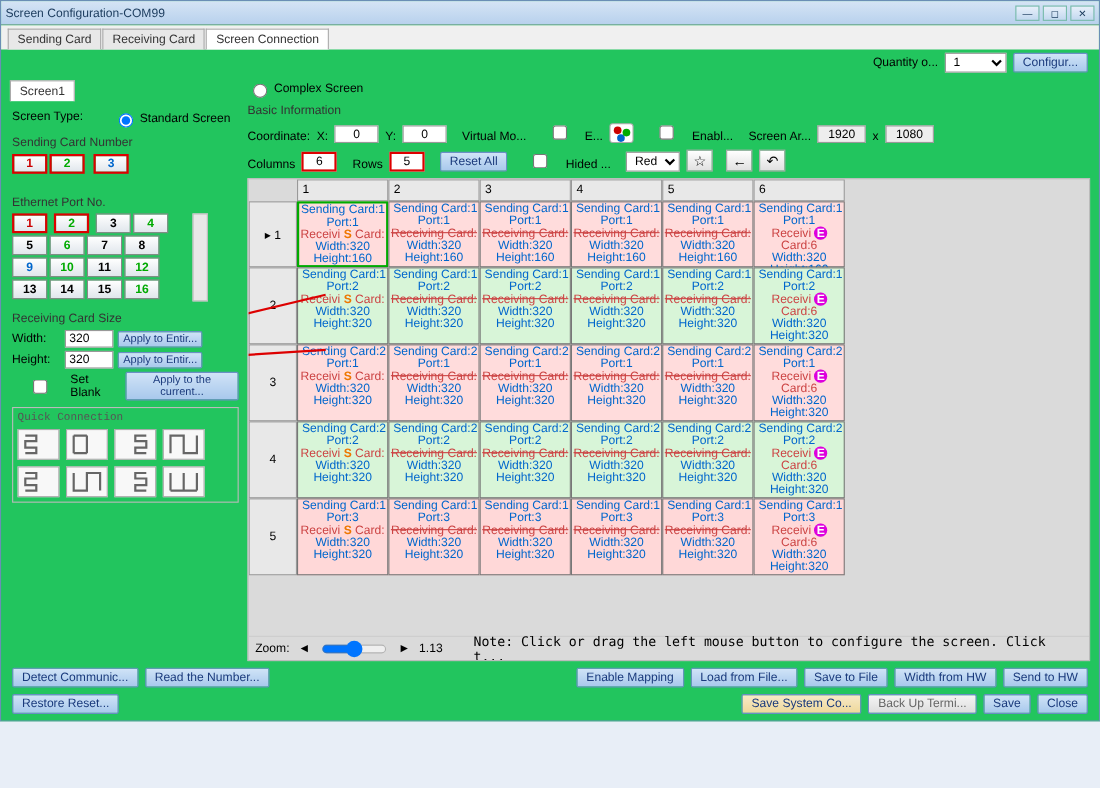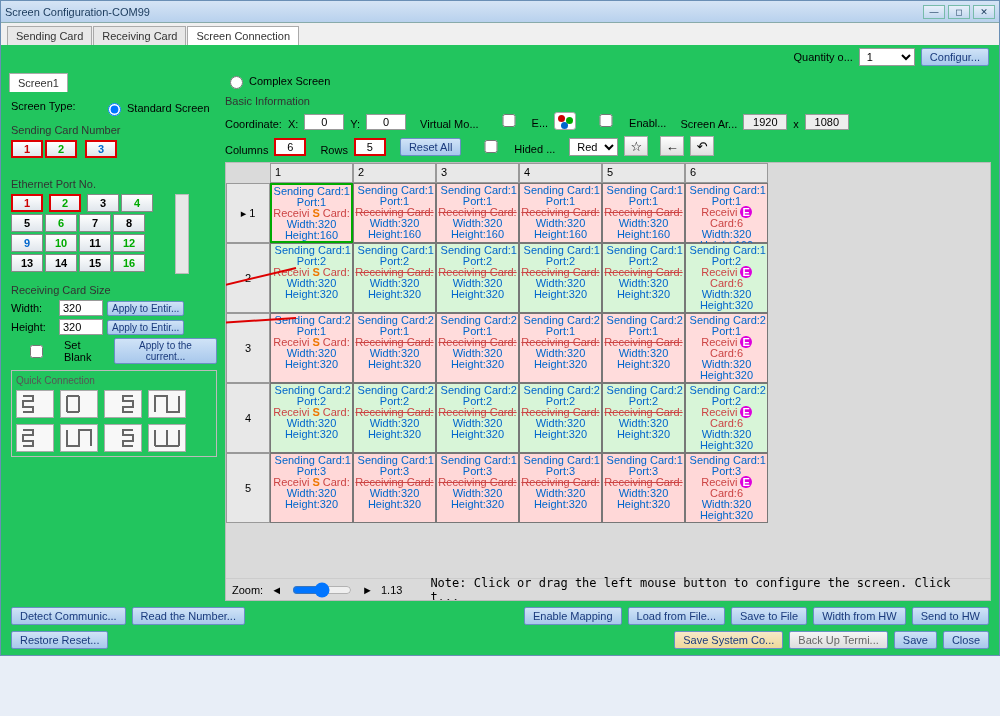--- a/index.html
+++ b/index.html
@@ -26,21 +26,21 @@
 .numboxes { display: flex; gap: 2px; flex-wrap: wrap; margin-bottom: 6px; }
 .numbox { width: 32px; height: 18px; border: 1px solid #888; background: linear-gradient(#fff,#e0e6ec); display: flex; align-items: center; justify-content: center; font-weight: bold; }
 .numbox.c1 { color: #c00; }
 .numbox.c2 { color: #0a0; }
 .numbox.c3 { color: #06c; }
 .redbox { border: 2px solid #d00 !important; }
 .field-row { display: flex; align-items: center; gap: 4px; margin: 3px 0; }
 .field-row label { width: 44px; }
 .field-row input { width: 44px; }
 .quickgrp { border: 1px solid #bbb; padding: 4px; margin-top: 6px; }
-.quicktitle { font-size: 10px; color: #555; margin-bottom: 4px; }
+.quicktitle { font-size: 10px; color: #555; margin-bottom: 4px; font-family: Liberation Mono, monospace; }
 .quickgrid { display: grid; grid-template-columns: repeat(4, 38px); gap: 6px; }
 .quickbtn { width: 38px; height: 28px; border: 1px solid #aaa; background: #f8f8f8; display: flex; align-items: center; justify-content: center; }
 .quickbtn svg { width: 28px; height: 20px; }
 .rightcol { flex: 1; display: flex; flex-direction: column; min-width: 0; }
 .basichdr { font-size: 11px; color: #333; margin-bottom: 4px; }
 .inforow { display: flex; align-items: flex-end; gap: 6px; margin-bottom: 6px; flex-wrap: wrap; }
 .inforow input { width: 40px; text-align: center; }
 .coloricon { width: 22px; height: 18px; border: 1px solid #aaa; border-radius: 3px; background: #fff; position: relative; }
 .coloricon::before { content: ""; position: absolute; left: 3px; top: 2px; width: 7px; height: 7px; background: #c00; border-radius: 50%; }
 .coloricon::after { content: ""; position: absolute; left: 11px; top: 4px; width: 7px; height: 7px; background: #0a0; border-radius: 50%; box-shadow: -5px 5px 0 #06c; }

